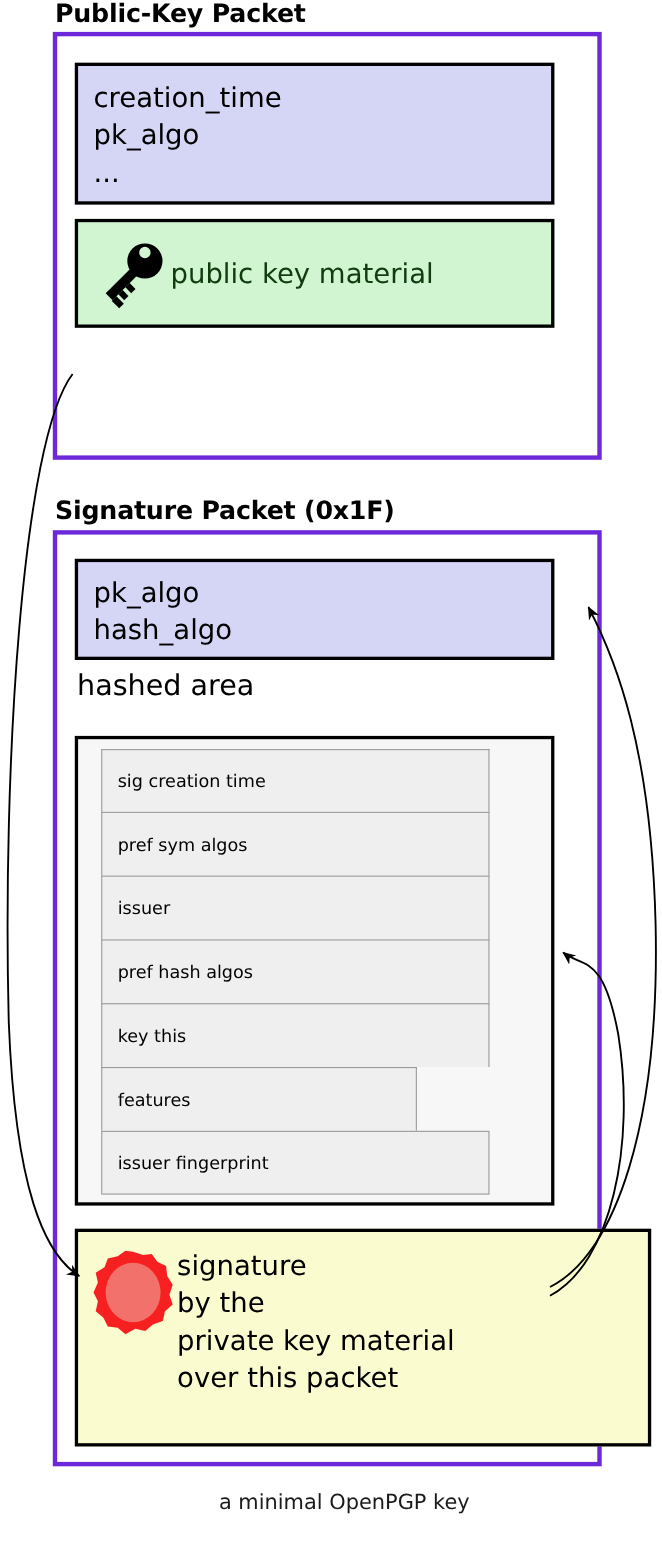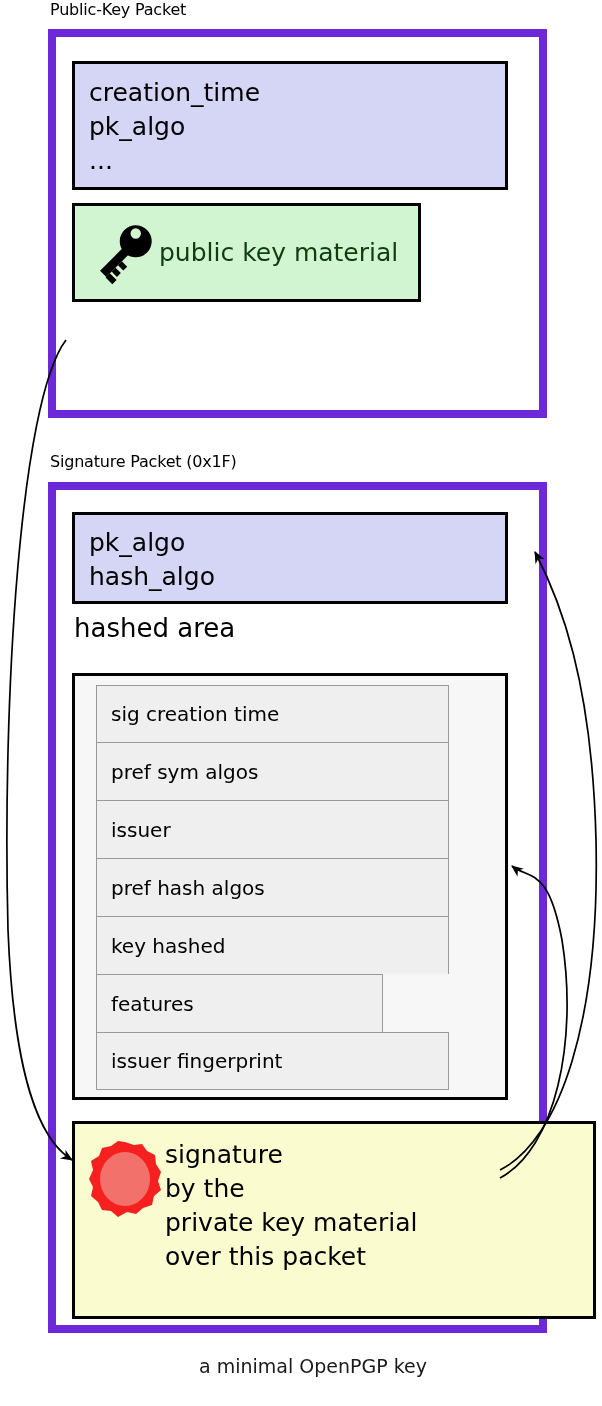--- a/index.html
+++ b/index.html
@@ -14,31 +14,31 @@
   #canvas {
     position: relative;
     width: 602px;
     height: 1406px;
     background: #ffffff;
     overflow: hidden;
   }
 
   .hdr {
     position: absolute;
-    font-weight: normal;
-    color: #000000;
-    font-size: 16px;
+    font-weight: bold;
+    color: #000000;
+    font-size: 23px;
     letter-spacing: -0.2px;
     white-space: nowrap;
   }
 
   .packet-outer {
     position: absolute;
     box-sizing: border-box;
-    border: 8px solid #6d28d9;
+    border: 4px solid #6d28d9;
     background: #ffffff;
   }
 
   .field-box {
     position: absolute;
     box-sizing: border-box;
     border: 3px solid #000000;
   }
 
   .blue { background: #d5d5f5; }
@@ -68,21 +68,21 @@
     background: #efefef;
     border: 1px solid #9a9a9a;
     border-bottom: none;
   }
   .subrow.last { border-bottom: 1px solid #9a9a9a; }
   .subrow-label {
     position: absolute;
     left: 14px;
     top: 50%;
     transform: translateY(-51%);
-    font-size: 20px;
+    font-size: 16px;
     color: #000000;
     white-space: nowrap;
   }
 
   .caption {
     position: absolute;
     width: 602px;
     text-align: center;
     font-size: 19px;
     color: #1a1a1a;
@@ -105,21 +105,21 @@
   <div class="hdr" style="left:50px; top:0px;">Public-Key Packet</div>
 
   <div class="packet-outer" style="left:48px; top:29px; width:499px; height:389px;">
 
     <div class="field-box blue" style="left:16px; top:24px; width:436px; height:129px;">
       <div class="field-text" style="left:14px; top:12px;">creation_time
 pk_algo
 ...</div>
     </div>
 
-    <div class="field-box green" style="left:16px; top:166px; width:349px; height:99px;">
+    <div class="field-box green" style="left:16px; top:166px; width:436px; height:99px;">
 
       <span style="position:absolute; left:10px; top:10px; width:76px; height:76px;">
         <svg viewBox="0 0 76 76" width="76" height="76" aria-hidden="true">
           <g transform="rotate(45 38 38)">
             <circle cx="38" cy="20" r="16" fill="#000000"></circle>
             <circle cx="32.5" cy="14.5" r="5.2" fill="#d0f5d0"></circle>
             <rect x="33.6" y="33" width="8.8" height="33" fill="#000000"></rect>
             <rect x="42.4" y="44" width="7.5" height="5.5" fill="#000000"></rect>
             <rect x="42.4" y="53" width="7.5" height="5.5" fill="#000000"></rect>
             <rect x="42.4" y="61" width="9.5" height="6" fill="#000000"></rect>
@@ -150,21 +150,21 @@
       <div class="subrow" style="left:21px; top:66px; width:353px; height:58px;">
         <span class="subrow-label">pref sym algos</span>
       </div>
       <div class="subrow" style="left:21px; top:124px; width:353px; height:58px;">
         <span class="subrow-label">issuer</span>
       </div>
       <div class="subrow" style="left:21px; top:182px; width:353px; height:58px;">
         <span class="subrow-label">pref hash algos</span>
       </div>
       <div class="subrow" style="left:21px; top:240px; width:353px; height:58px;">
-        <span class="subrow-label">key hashed</span>
+        <span class="subrow-label">key this</span>
       </div>
       <div class="subrow" style="left:21px; top:298px; width:287px; height:58px;">
         <span class="subrow-label">features</span>
       </div>
       <div class="subrow last" style="left:21px; top:356px; width:353px; height:58px;">
         <span class="subrow-label">issuer fingerprint</span>
       </div>
     </div>
 
     <div class="field-box yellow" style="left:16px; top:631px; width:524px; height:198px;">

